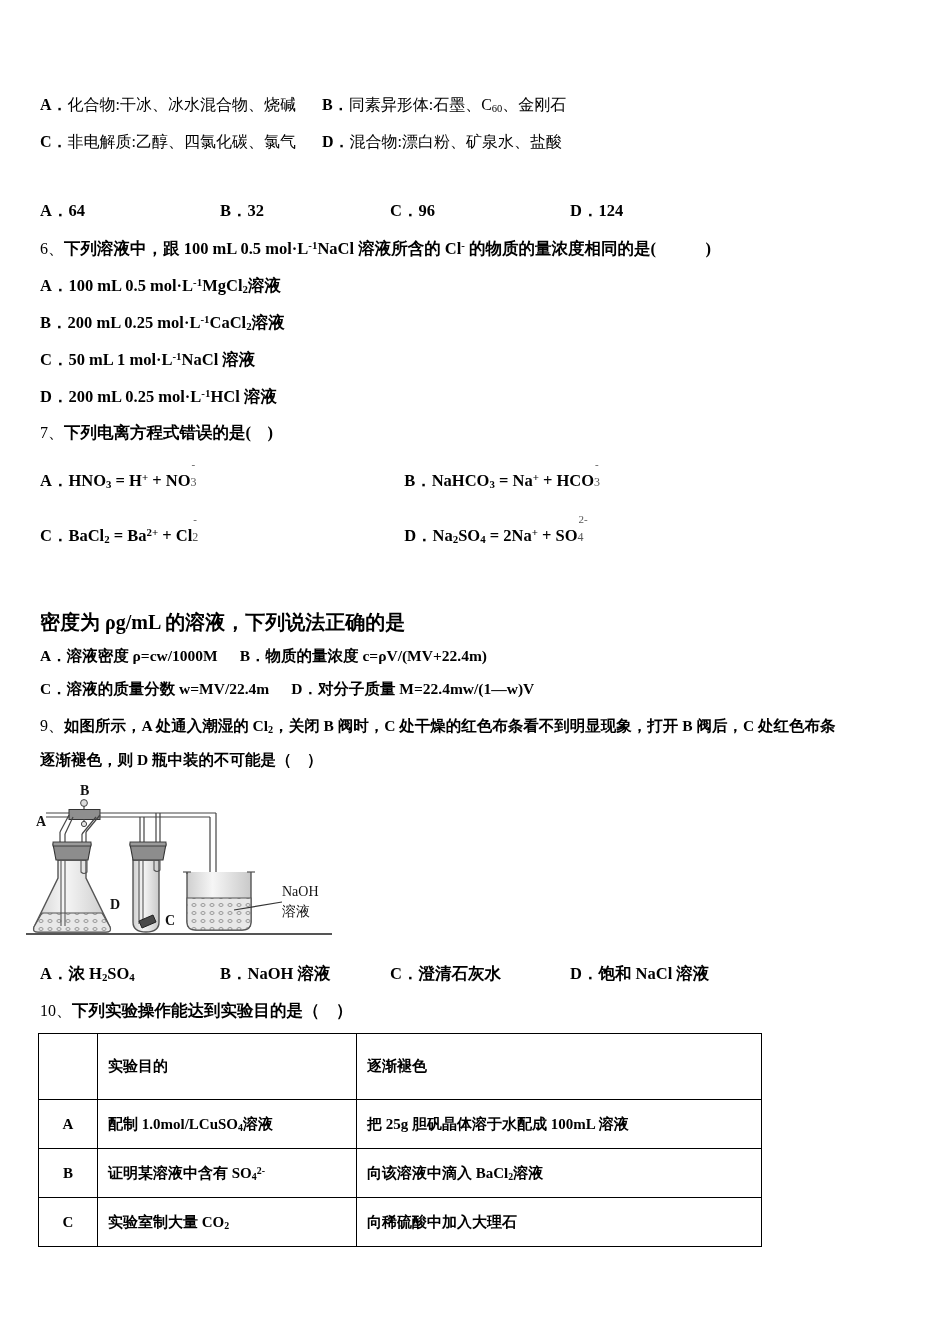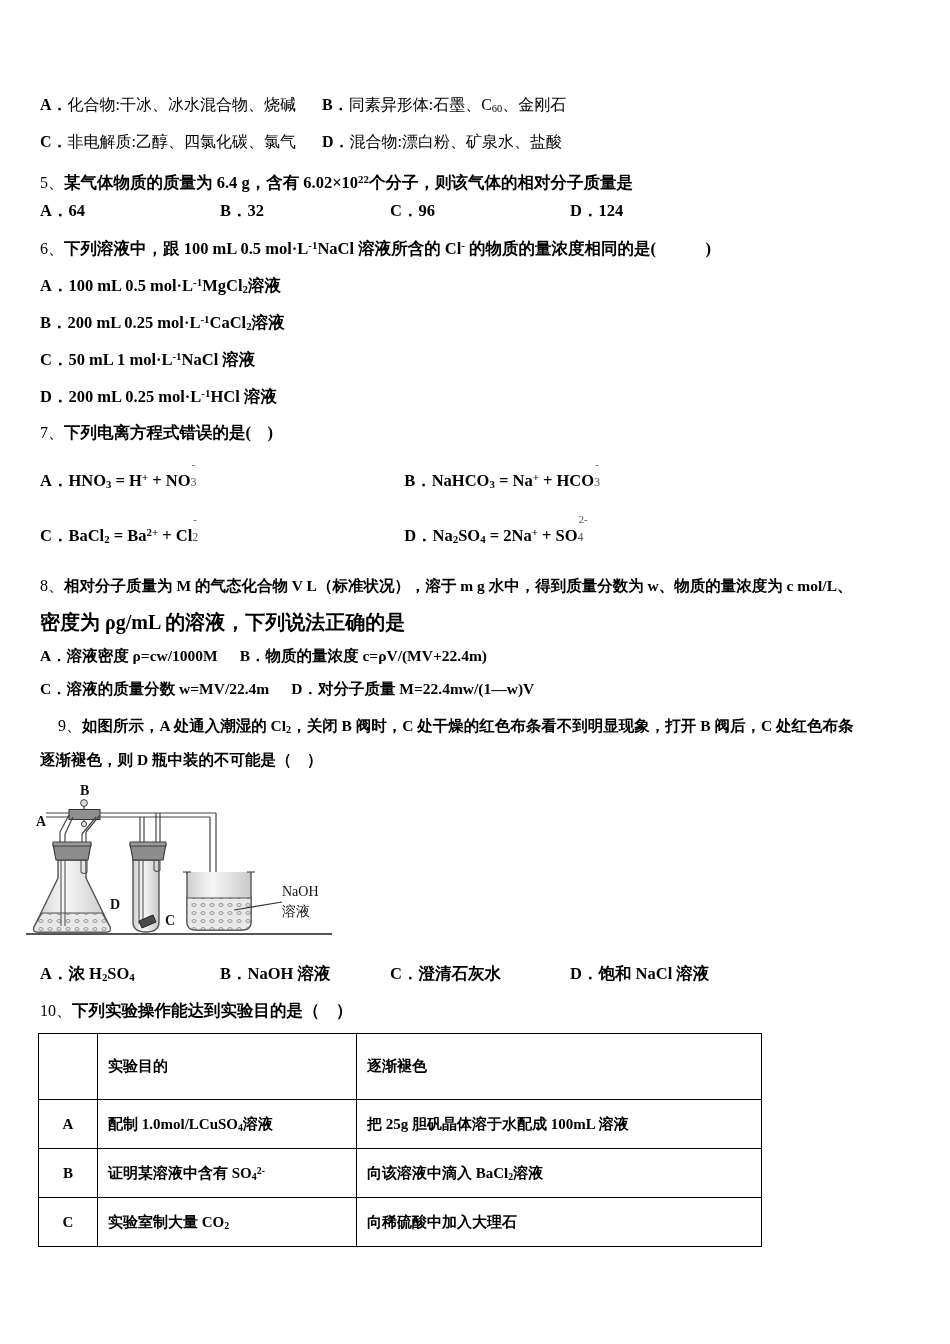--- a/index.html
+++ b/index.html
@@ -110,23 +110,20 @@
 <div class="page">
 
   <div class="row" style="left:40px; top:95px;">
     <span class="lbl">A．</span><span>化合物:干冰、冰水混合物、烧碱</span><span style="display:inline-block;width:26px;"></span><span class="lbl">B．</span><span>同素异形体:石墨、C</span><sub>60</sub><span>、金刚石</span>
   </div>
 
   <div class="row" style="left:40px; top:132px;">
     <span class="lbl">C．</span><span>非电解质:乙醇、四氯化碳、氯气</span><span style="display:inline-block;width:26px;"></span><span class="lbl">D．</span><span>混合物:漂白粉、矿泉水、盐酸</span>
   </div>
 
-  <div class="row qstem" style="left:40px; top:174px;">
-    <span class="qnum">5、</span><span>某气体物质的质量为 6.4 g，含有 6.02×10</span><sup>22</sup><span>个分子，则该气体的相对分子质量是</span>
-  </div>
 
   <div class="row optrow" style="left:40px; top:203px;">
     <span style="display:inline-block;width:180px;"><span class="lbl">A．</span><span>64</span></span><span style="display:inline-block;width:170px;"><span class="lbl">B．</span><span>32</span></span><span style="display:inline-block;width:180px;"><span class="lbl">C．</span><span>96</span></span><span style="display:inline-block;"><span class="lbl">D．</span><span>124</span></span>
   </div>
 
   <div class="row qstem" style="left:40px; top:240px;">
     <span class="qnum">6、</span><span>下列溶液中，跟 100 mL 0.5 mol·L</span><sup>-1</sup><span>NaCl 溶液所含的 Cl</span><sup>-</sup><span> 的物质的量浓度相同的是(　　　)</span>
   </div>
 
   <div class="row optrow" style="left:40px; top:277px;">
@@ -160,34 +157,31 @@
 
   <div class="row optrow" style="left:40px; top:527px;">
     <span style="display:inline-block;width:360px;">
       <span class="lbl">C．</span><span>BaCl</span><sub>2</sub><span> = Ba</span><sup>2+</sup><span> + Cl</span><span class="ion"><span class="chg">-</span><span class="num">2</span></span>
     </span>
     <span style="display:inline-block;">
       <span class="lbl">D．</span><span>Na</span><sub>2</sub><span>SO</span><sub>4</sub><span> = 2Na</span><sup>+</sup><span> + SO</span><span class="ion"><span class="chg">2-</span><span class="num">4</span></span>
     </span>
   </div>
 
-  <div class="row qstem" style="left:40px; top:578px; font-size:15.5px;">
-    <span class="qnum">8、</span><span>相对分子质量为 M 的气态化合物 V L（标准状况），溶于 m g 水中，得到质量分数为 w、物质的量浓度为 c mol/L、</span>
-  </div>
   <div class="row qstem" style="left:40px; top:612px; font-size:20px;">
     <span>密度为 ρg/mL 的溶液，下列说法正确的是</span>
   </div>
   <div class="row optrow" style="left:40px; top:648px; font-size:15.5px;">
     <span class="lbl">A．</span><span>溶液密度 ρ=cw/1000M</span><span style="display:inline-block;width:22px;"></span><span class="lbl">B．</span><span>物质的量浓度 c=ρV/(MV+22.4m)</span>
   </div>
   <div class="row optrow" style="left:40px; top:681px; font-size:15.5px;">
     <span class="lbl">C．</span><span>溶液的质量分数 w=MV/22.4m</span><span style="display:inline-block;width:22px;"></span><span class="lbl">D．</span><span>对分子质量 M=22.4mw/(1—w)V</span>
   </div>
 
-  <div class="row qstem" style="left:40px; top:718px; font-size:15.5px;margin-left:18px;">
+  <div class="row qstem" style="left:40px; top:718px; font-size:15.5px;">
     <span class="qnum">9、</span><span>如图所示，A 处通入潮湿的 Cl</span><sub>2</sub><span>，关闭 B 阀时，C 处干燥的红色布条看不到明显现象，打开 B 阀后，C 处红色布条</span>
   </div>
   <div class="row qstem" style="left:40px; top:752px; font-size:15.5px;">
     <span>逐渐褪色，则 D 瓶中装的不可能是（　）</span>
   </div>
 
   <div class="figure">
     <svg width="330" height="178" viewBox="0 0 330 178" xmlns="http://www.w3.org/2000/svg">
       <defs>
         <pattern id="bubbles" width="9" height="8" patternUnits="userSpaceOnUse">

